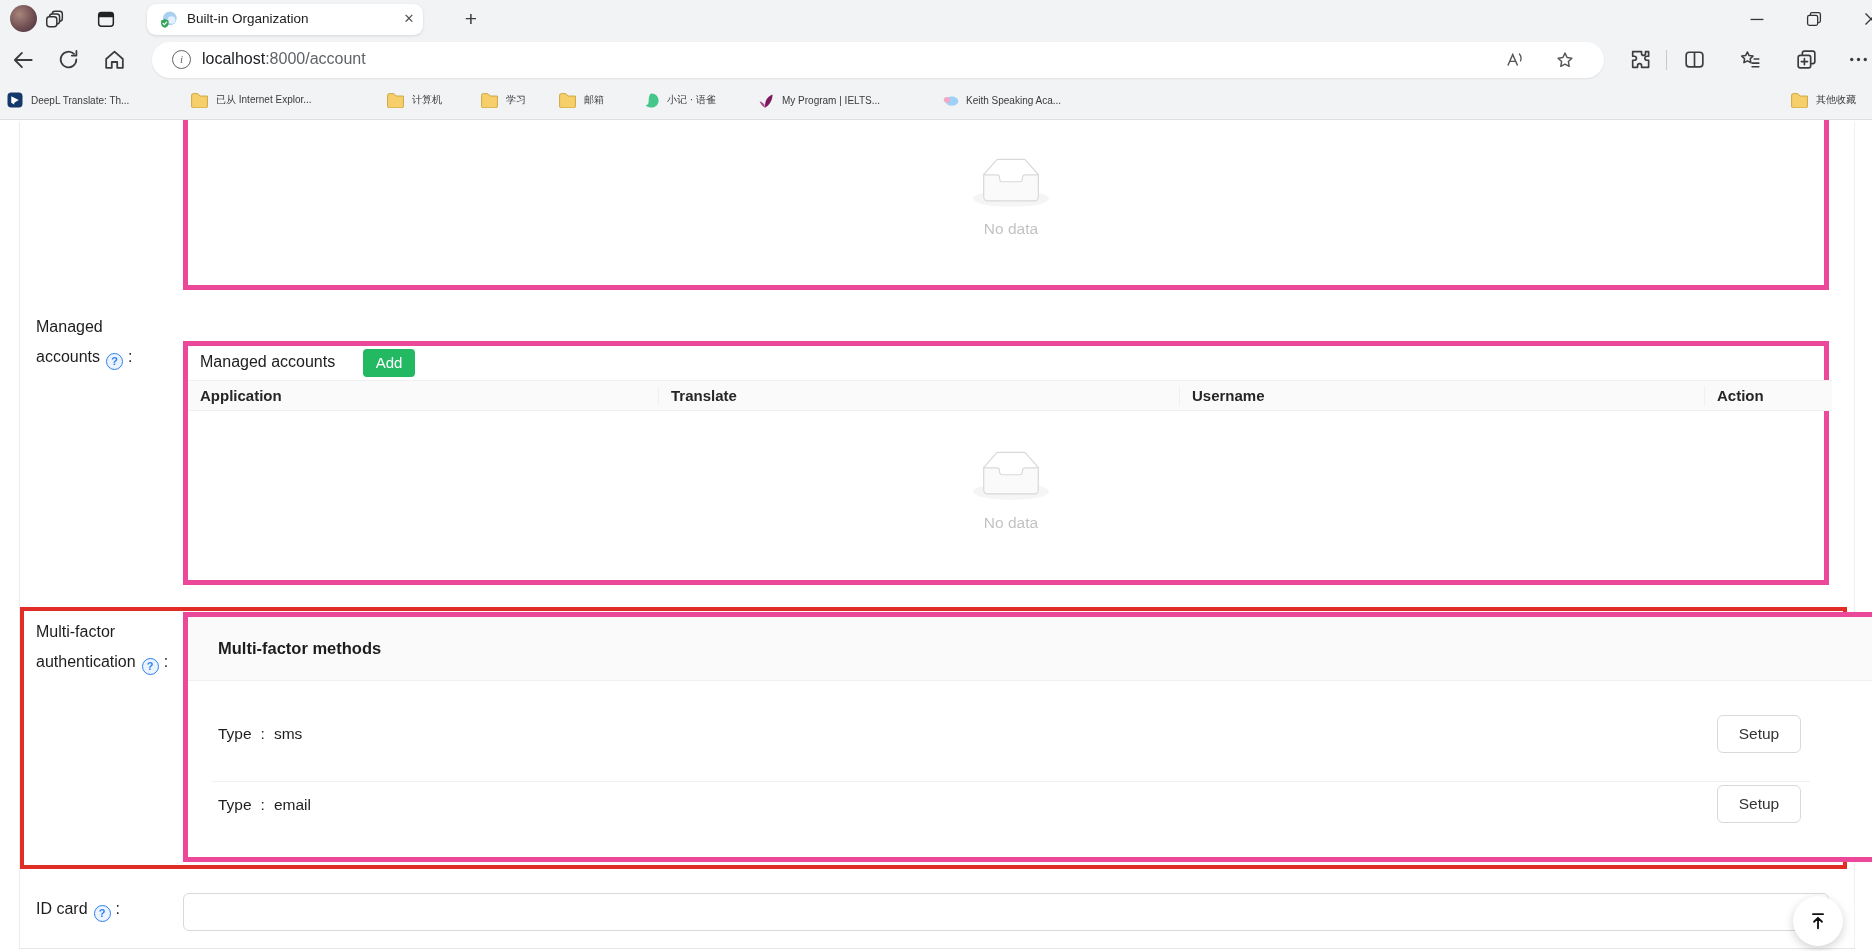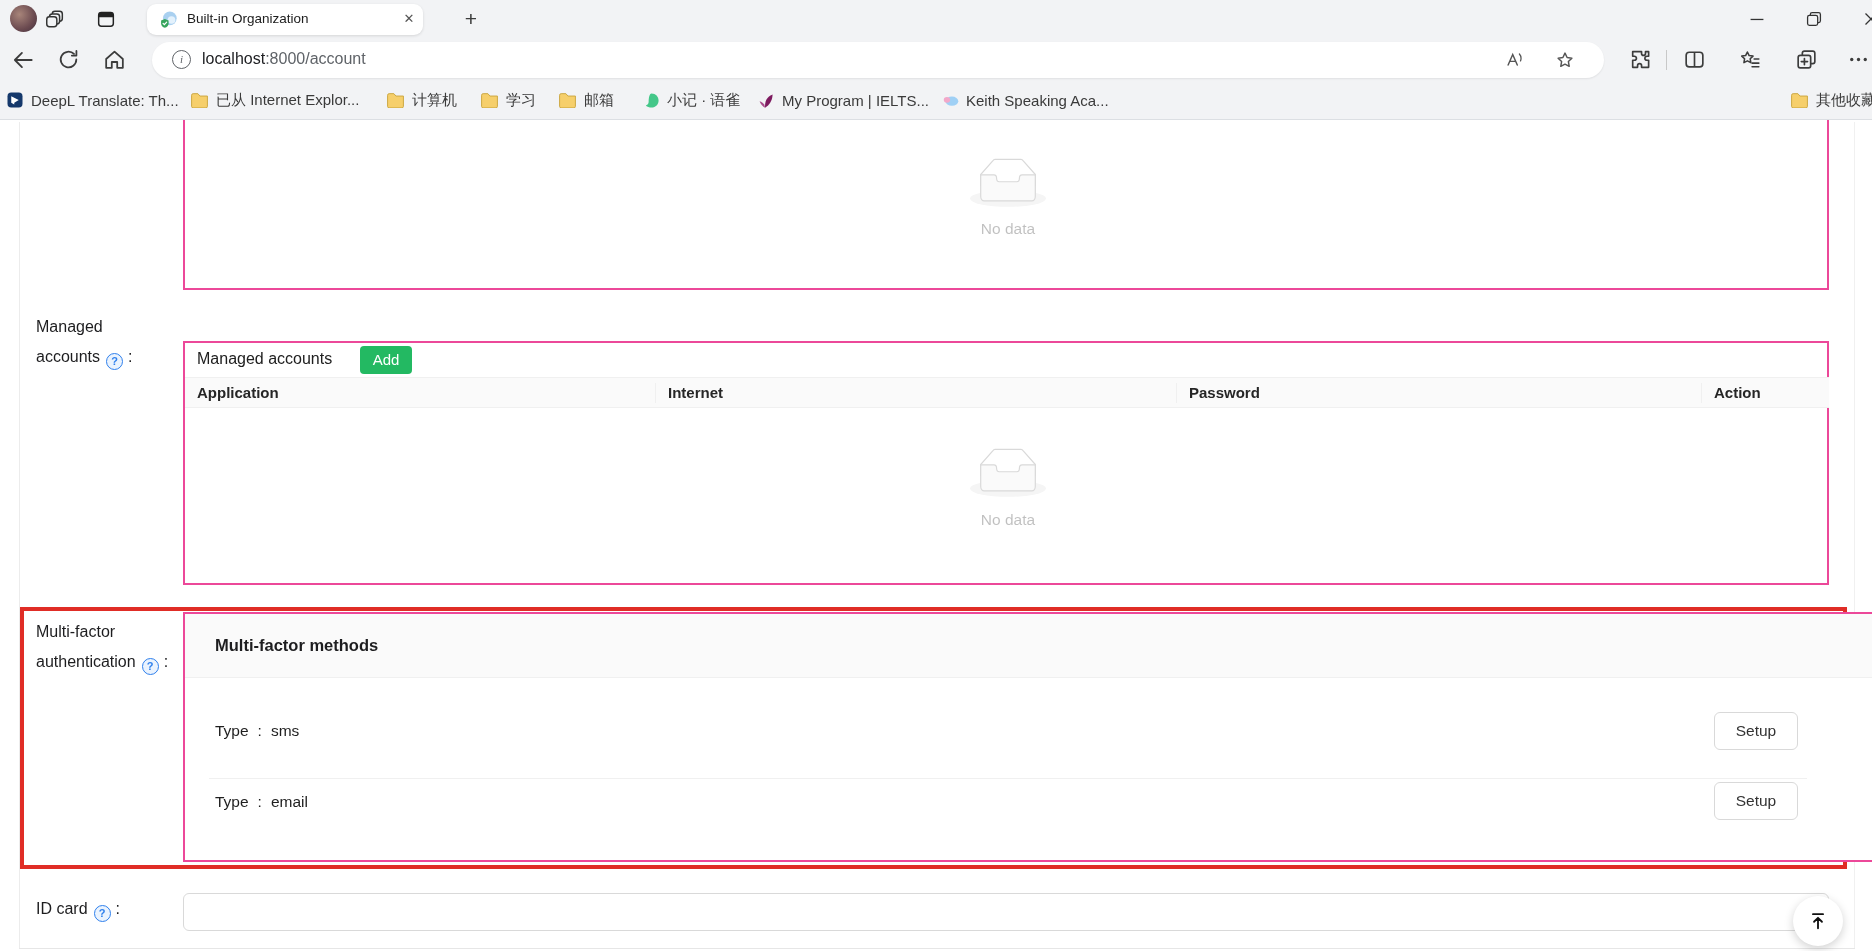--- a/index.html
+++ b/index.html
@@ -28,30 +28,30 @@
   .addr-pill { left:152px; top:42px; width:1452px; height:36px; background:#fff;
     border-radius:18px; box-shadow:0 1px 2px rgba(0,0,0,.08); }
   .addr-info { left:20px; top:8px; width:19px; height:19px; border:1.4px solid #5f6368;
     border-radius:50%; color:#5f6368; font-size:11px; text-align:center;
     line-height:17px; font-style:italic; font-family:"Liberation Serif",serif; }
   .addr-url { left:50px; top:8px; font-size:16px; white-space:nowrap; }
   .addr-host { color:#202124; }
   .addr-rest { color:#5f6368; }
 
   .bm-item { top:88px; height:24px; display:flex; align-items:center; gap:7px;
-    font-size:15px; color:#3a3a3a; white-space:nowrap; }
+    font-size:10px; color:#3a3a3a; white-space:nowrap; }
   .folder-icon svg { display:block; }
 
   
   .content { position:absolute; left:0; top:120px; width:1872px; height:831px; background:#fff; }
   .ct-border-left  { left:19px;  top:2px; width:1px; height:826px; background:#ececec; }
   .ct-border-right { left:1854px;top:2px; width:1px; height:826px; background:#f0f0f0; }
   .ct-border-bottom{ left:19px;  top:828px; width:1836px; height:1px; background:#e6e6e6; }
 
-  .panel { border:2px solid #ec4899; background:#fff; }
+  .panel { border:5px solid #ec4899; background:#fff; }
   .empty-wrap { text-align:center; }
   .empty-text { font-size:15.5px; color:rgba(0,0,0,.25); }
 
   .row-label { font-size:16px; color:#1d1d1f; line-height:30px; }
   .help { display:inline-flex; align-items:center; justify-content:center;
     width:17px; height:17px; border:1.5px solid #2f80ed; border-radius:50%;
     color:#2f80ed; background:#eaf3fe; font-size:11px; font-weight:bold;
     margin:0 5px 0 6px; vertical-align:-3px; }
 
   .panel-head-title { font-size:16px; color:#202020; }
@@ -305,22 +305,22 @@
     <div><span>Managed</span></div>
     <div><span>accounts</span><span class="help">?</span><span>:</span></div>
   </div>
 
   <div class="abs panel" style="left:183px;top:221px;width:1646px;height:244px;">
     <div class="abs panel-head-title" style="left:12px;top:7px;">Managed accounts</div>
     <div class="abs btn-add" style="left:175px;top:3px;">Add</div>
 
     <div class="abs thead" style="left:0;top:34px;width:1644px;">
       <div class="th" style="width:470px;">Application</div>
-      <div class="th" style="width:521px;">Internet</div>
-      <div class="th" style="width:525px;">Password</div>
+      <div class="th" style="width:521px;">Translate</div>
+      <div class="th" style="width:525px;">Username</div>
       <div class="th" style="width:126px;">Action</div>
     </div>
 
     <div class="abs empty-wrap" style="left:785px;top:105px;width:76px;">
       <svg width="76" height="49" viewBox="0 0 64 41">
           <g transform="translate(0 1)" fill="none" fill-rule="evenodd">
         <ellipse fill="#f5f5f5" cx="32" cy="33" rx="32" ry="7"></ellipse>
         <g fill-rule="nonzero" stroke="#d9d9d9">
           <path d="M55 12.76L44.854 1.258C44.367.474 43.656 0 42.907 0H21.093c-.749 0-1.46.474-1.947 1.257L9 12.761V22h46v-9.24z"></path>
           <path d="M41.613 15.931c0-1.605.994-2.93 2.227-2.931H55v18.137C55 33.26 53.68 35 52.05 35h-40.1C10.32 35 9 33.259 9 31.137V13h11.16c1.233 0 2.227 1.323 2.227 2.928v.022c0 1.605 1.005 2.901 2.237 2.901h14.752c1.232 0 2.237-1.308 2.237-2.913v-.007z" fill="#fafafa"></path>

